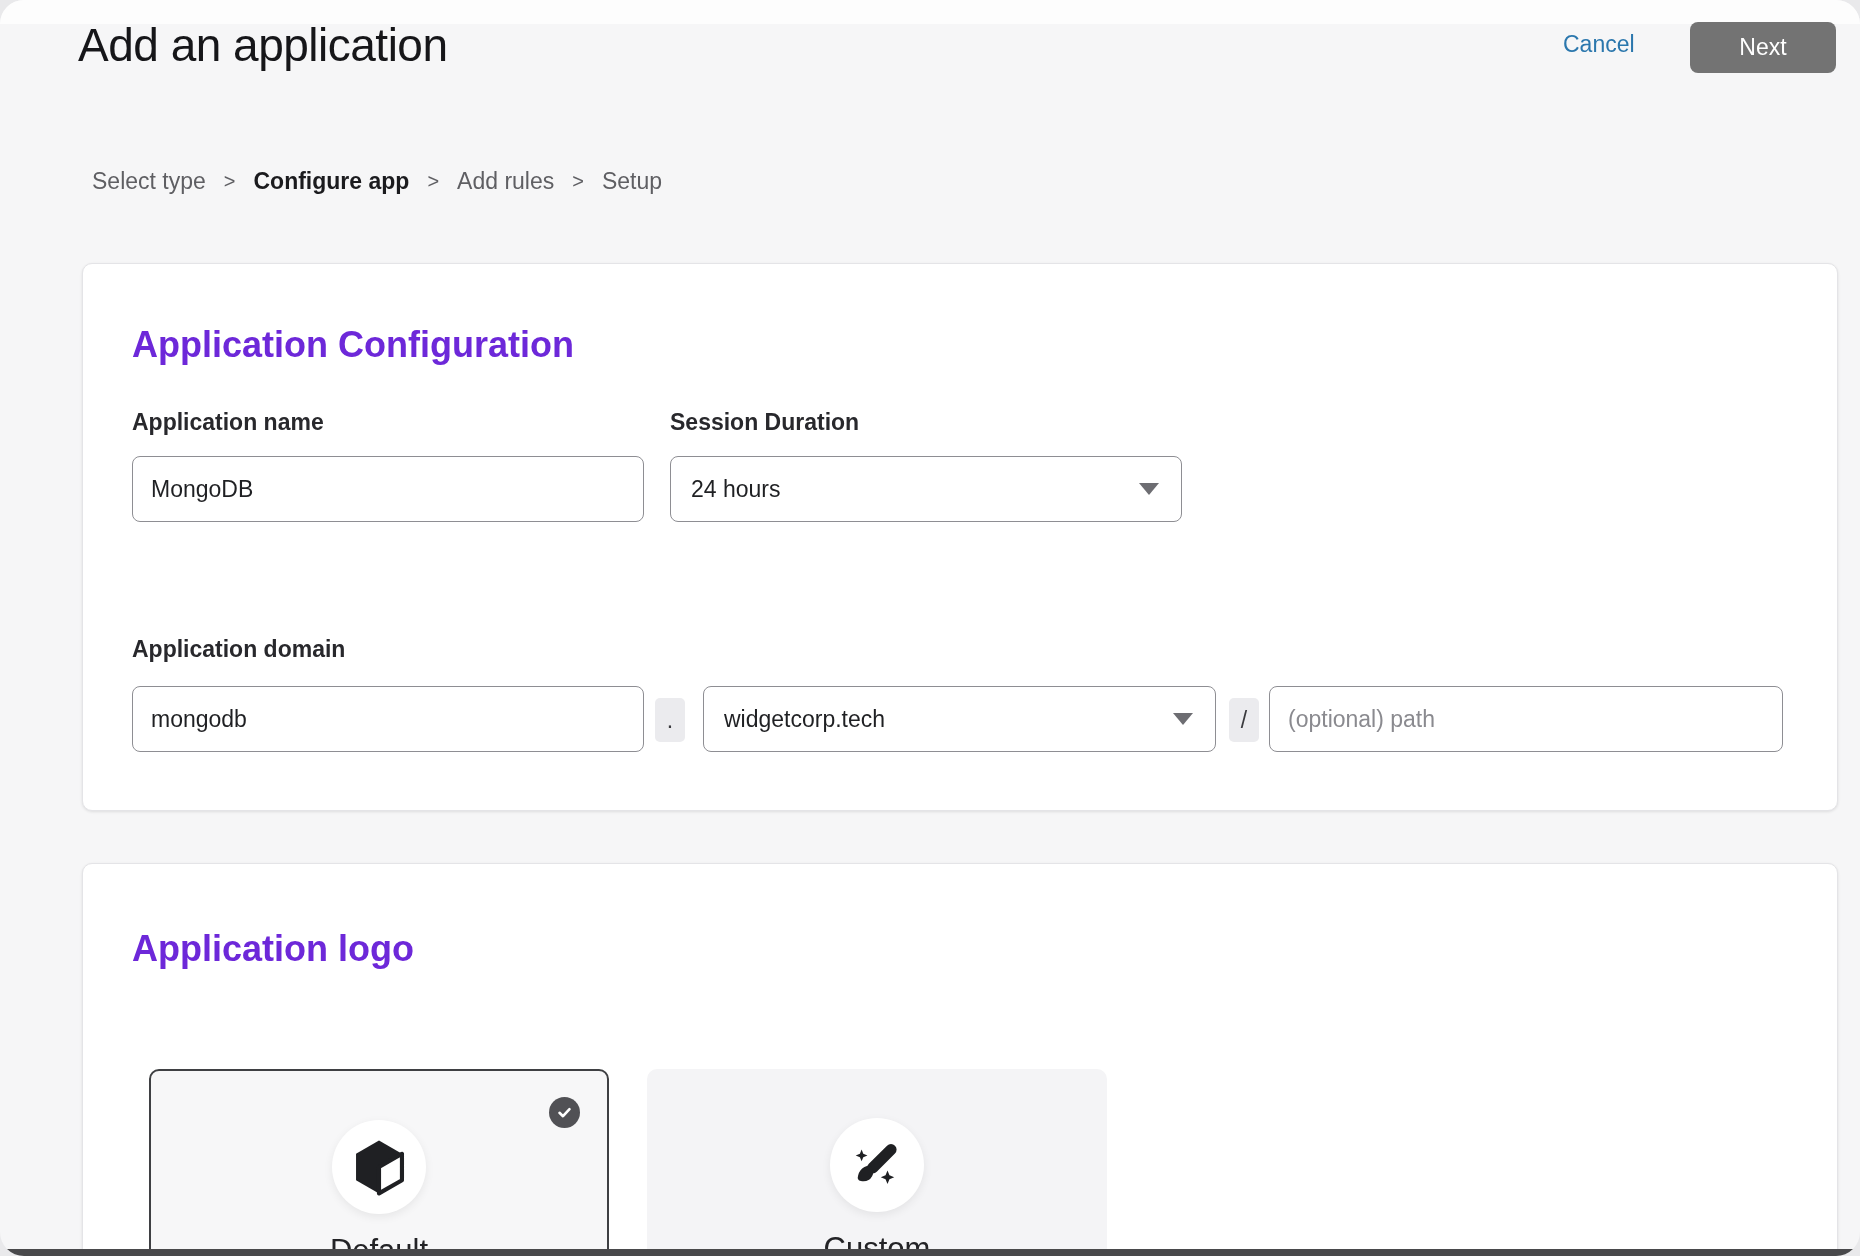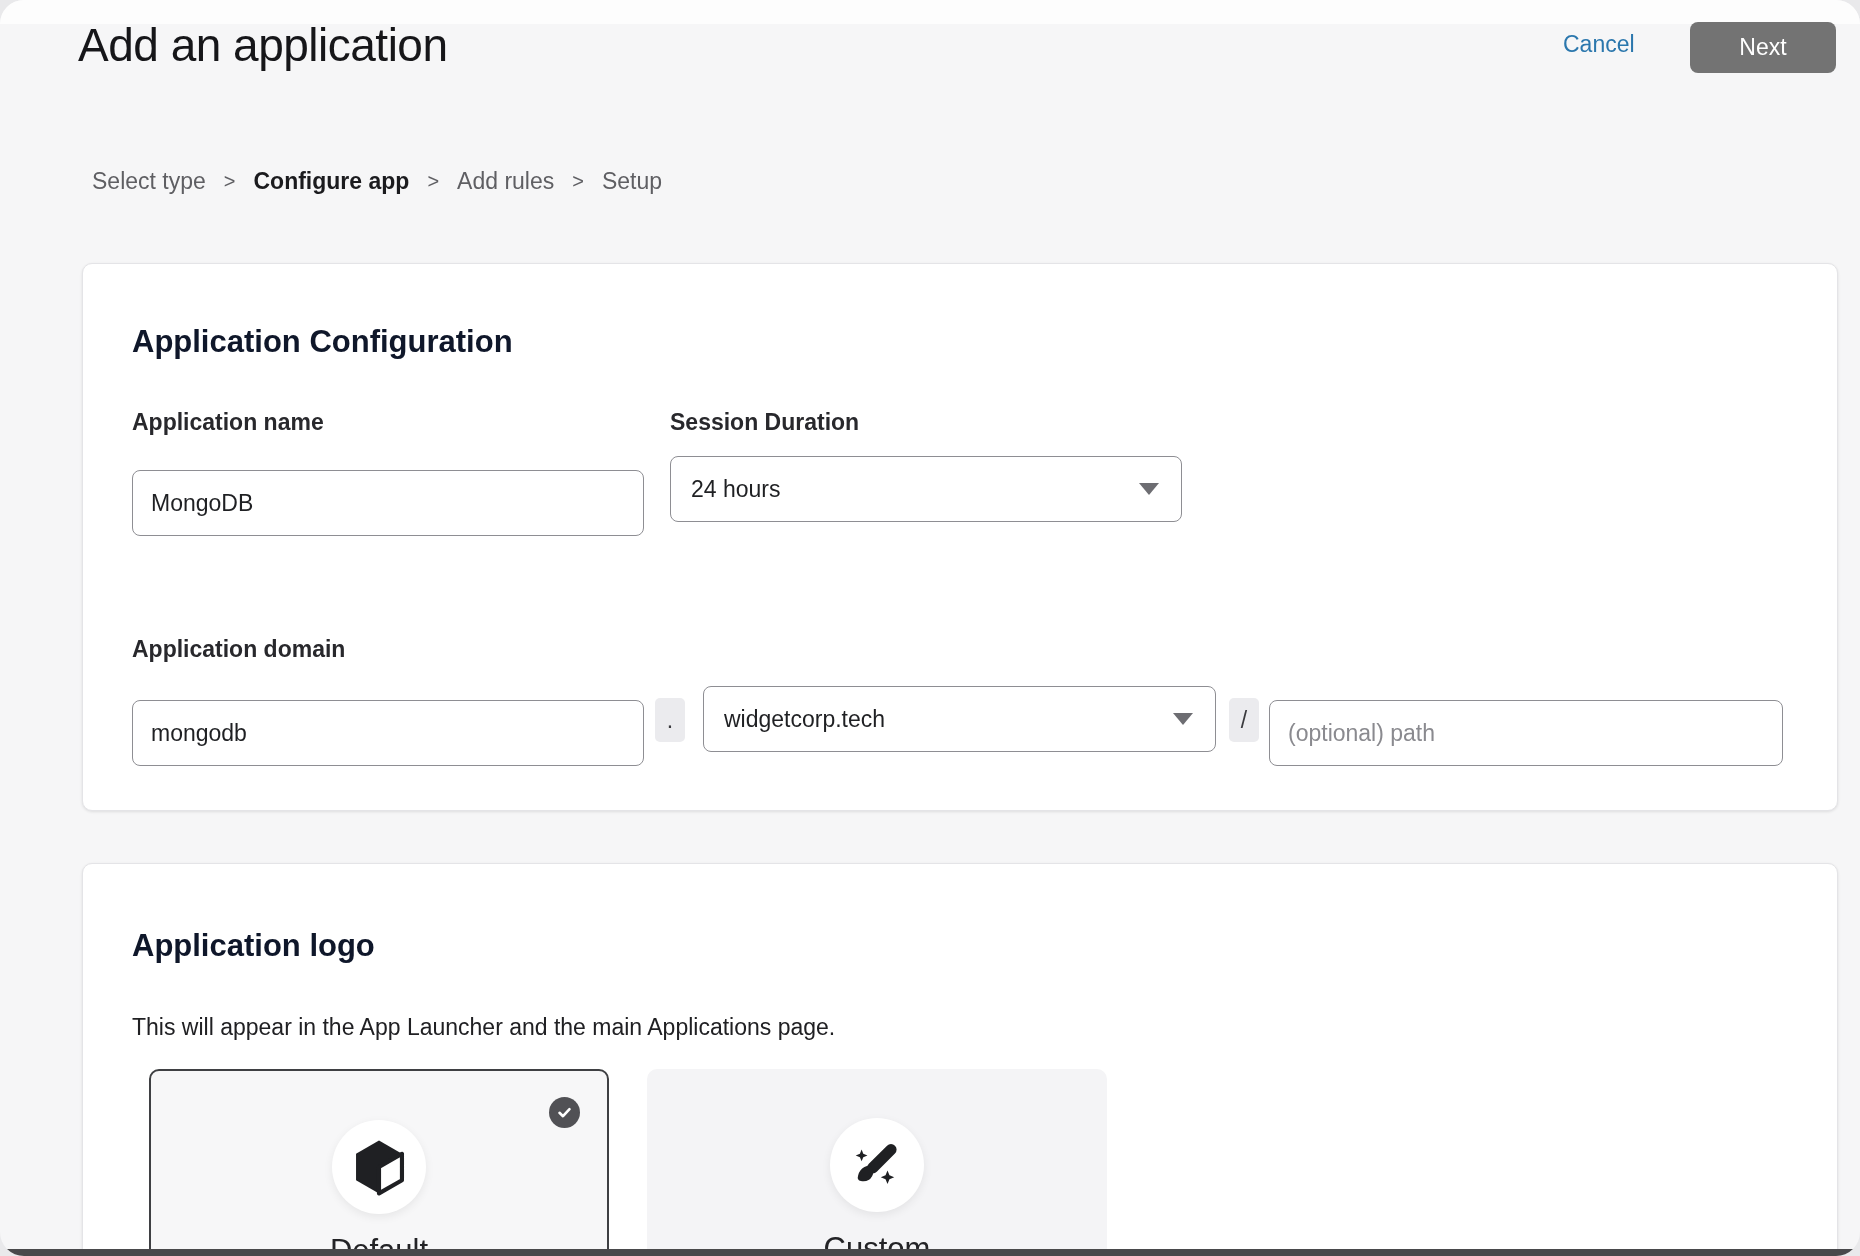--- a/index.html
+++ b/index.html
@@ -55,39 +55,39 @@
     background:#ffffff;
     border:1px solid #e4e4e7;
     border-radius:10px;
     box-shadow:0 1px 3px rgba(0,0,0,0.10);
   }
   .card.config { top:263px; height:548px; }
   .card.logo   { top:863px; height:500px; }
 
   .card h2 {
     position:absolute; left:49px;
-    font-size:31px; font-weight:700; color:#0f172a;
+    font-size:36px; font-weight:700; color:#6d28d9;
   }
   .card.config h2 { top:60px; }
   .card.logo   h2 { top:64px; }
 
   .field-label {
     position:absolute;
     font-size:23px; font-weight:700; color:#28282c;
   }
 
   .text-input, .select-box {
     position:absolute; height:66px;
     background:#fff;
     border:1.5px solid #8e8e93;
     border-radius:8px;
     font-size:23px; color:#1f2023;
     font-family:"Liberation Sans", sans-serif;
   }
-  .text-input { padding:0 18px; width:512px;margin-top:14px; }
+  .text-input { padding:0 18px; width:512px; }
   .text-input::placeholder { color:#8a8a8f; }
 
   .select-box {
     width:512px;
     display:flex; align-items:center; justify-content:space-between;
     padding:0 22px 0 20px;
     cursor:pointer;
   }
   .caret {
     width:0; height:0;
@@ -189,21 +189,20 @@
       <span class="caret"></span>
     </div>
 
     <span class="sep-badge" style="left:1146px;">/</span>
 
     <input class="text-input" style="left: 1186px; top: 422px; width: 514px;" placeholder="(optional) path">
   </section>
 
   <section class="card logo">
     <h2>Application logo</h2>
-    <p class="logo-desc">This will appear in the App Launcher and the main Applications page.</p>
 
     <div class="logo-tile selected" style="left:66px;">
       <span class="check-badge">
         <svg width="17" height="17" viewBox="0 0 17 17">
           <path d="M3.5 8.8 L7 12.2 L13.5 5.2" fill="none" stroke="#ffffff" stroke-width="2.6" stroke-linecap="round" stroke-linejoin="round"></path>
         </svg>
       </span>
       <span class="tile-circle">
         <svg width="58" height="62" viewBox="-24 -27 48 54">
           <polygon points="0,-23 20,-11.5 20,11.5 0,23 -20,11.5 -20,-11.5" fill="#1f2023"></polygon>

